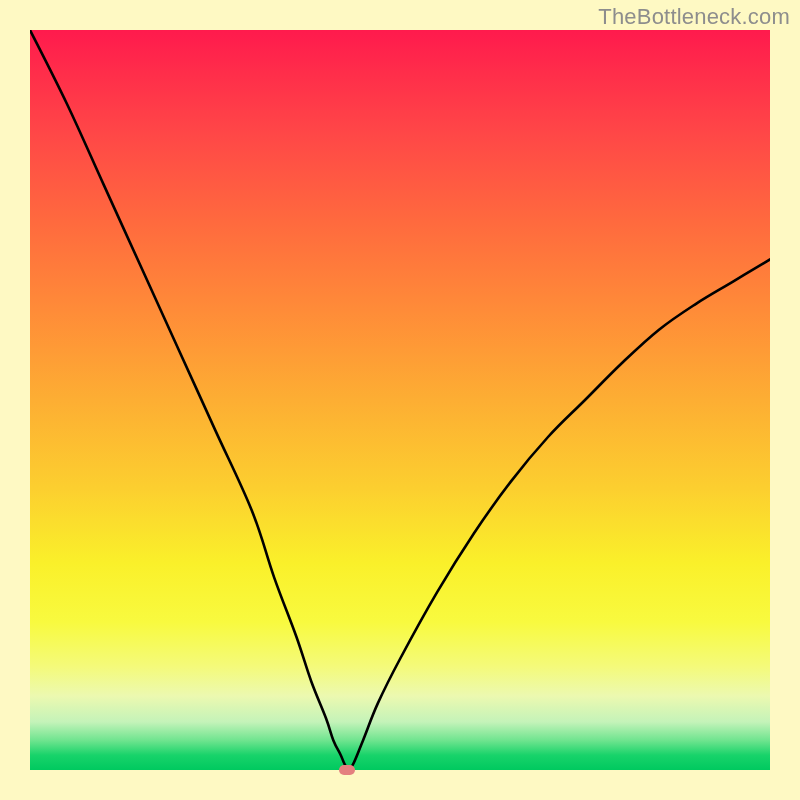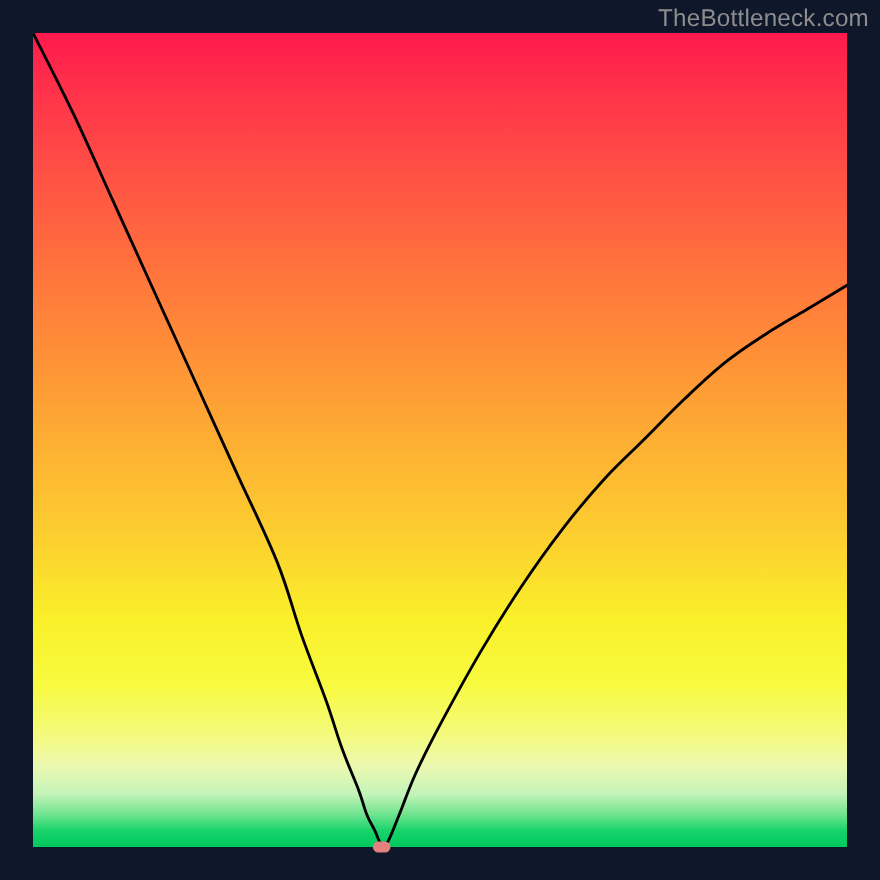--- a/index.html
+++ b/index.html
@@ -8,21 +8,21 @@
     width: 800px;
     height: 800px;
     background: #000;
     overflow: hidden;
     font-family: Arial, Helvetica, sans-serif;
   }
   .outer {
     position: relative;
     width: 800px;
     height: 800px;
-    background: #0f172a;
+    background: #fef9c3;
   }
   .plot {
     position: absolute;
     left: 30px;
     top: 30px;
     width: 740px;
     height: 740px;
     
     background: linear-gradient(
       to bottom,

